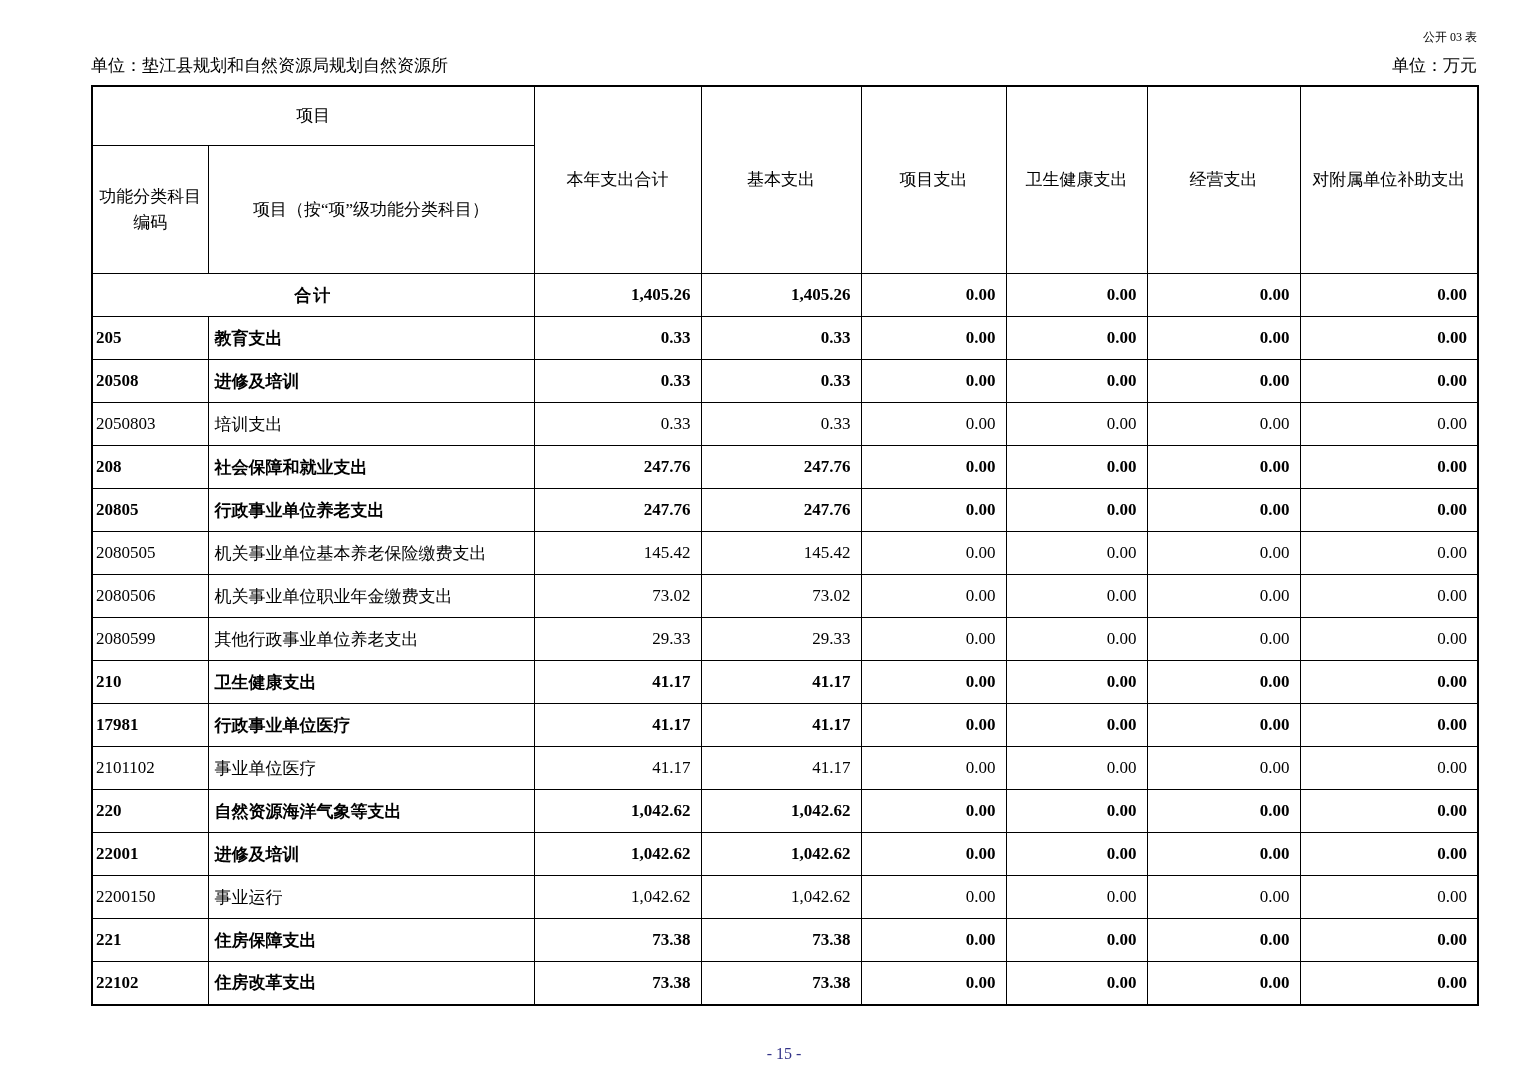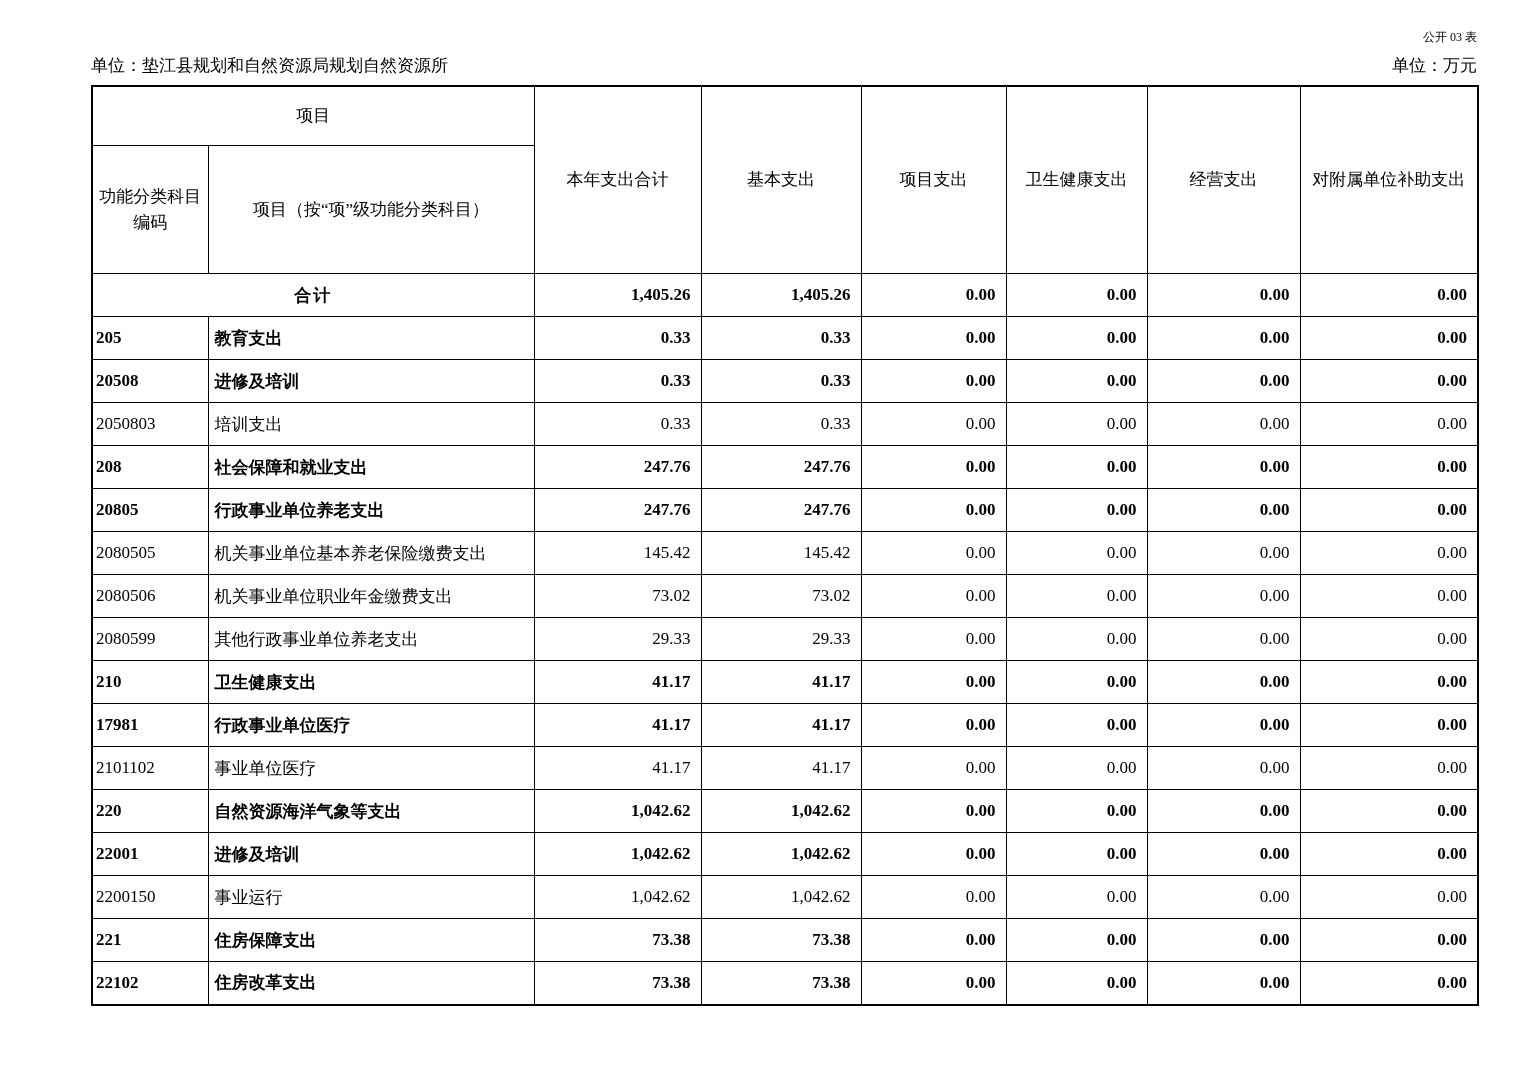--- a/index.html
+++ b/index.html
@@ -296,14 +296,15 @@
           <td class="num">73.38</td>
           <td class="num">73.38</td>
           <td class="num">0.00</td>
           <td class="num">0.00</td>
           <td class="num">0.00</td>
           <td class="num">0.00</td>
         </tr>
       </tbody>
   </table>
 
+  <div class="page-number">- 15 -</div>
 
 </div>
 
 </body></html>

